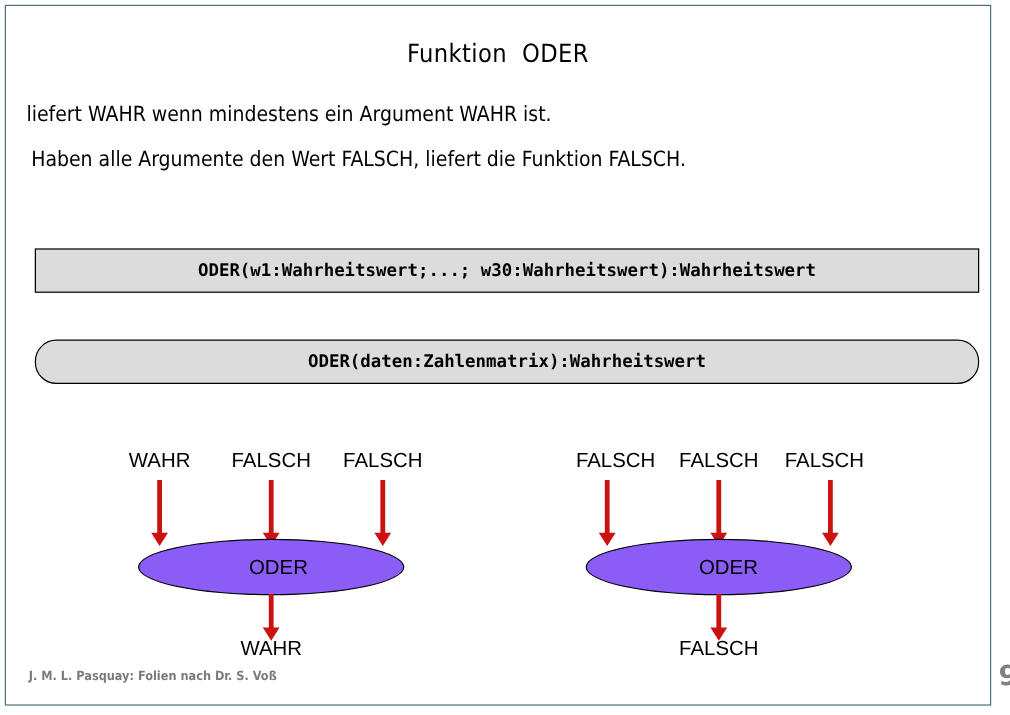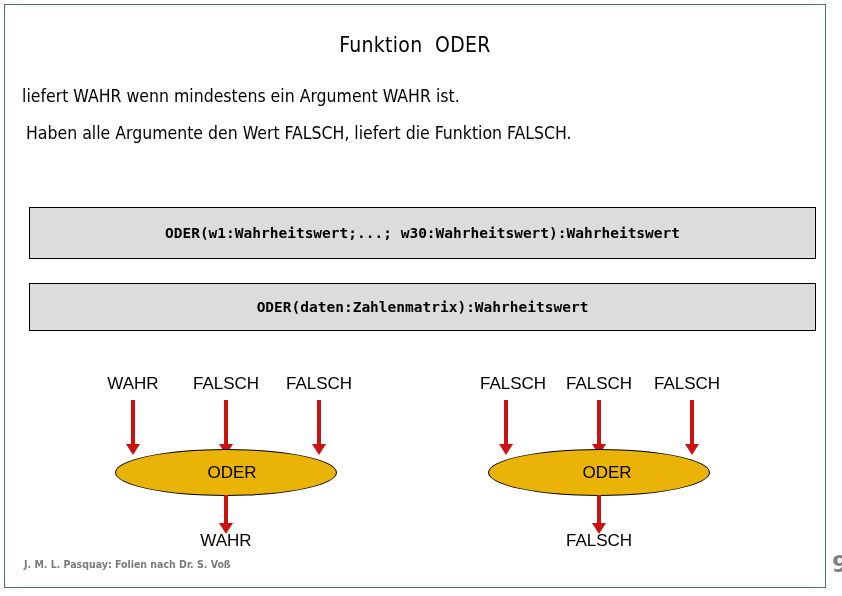--- a/index.html
+++ b/index.html
@@ -67,22 +67,22 @@
     justify-content: center;
   }
   .sig-box .sig-text {
     font-family: "DejaVu Sans Mono", "Liberation Mono", monospace;
     font-size: 14.5px;
     font-weight: bold;
     color: #000000;
     white-space: pre;
     letter-spacing: 0px;
   }
-  #sig-box-1 { left: 29px; top: 207px; width: 787px; height: 52px; }
-  #sig-box-2 { left: 29px; top: 283px; width: 787px; height: 48px; }
+  #sig-box-1 { left: 29px; top: 207px; width: 787px; height: 37px; }
+  #sig-box-2 { left: 29px; top: 283px; width: 787px; height: 37px; border-radius: 18px; }
 
   
   .gate {
     position: absolute;
     top: 374px;
     width: 340px;
     height: 185px;
   }
   #gate-left  { left: 95px; }
   #gate-right { left: 468px; }
@@ -128,21 +128,21 @@
     border-right: 7px solid transparent;
     border-top: 11px solid #cc1111;
   }
 
   .ellipse {
     position: absolute;
     left: 20px;
     top: 75px;
     width: 222px;
     height: 47px;
-    background: #eab308;
+    background: #8b5cf6;
     border: 1px solid #000000;
     border-radius: 50% / 50%;
     box-sizing: border-box;
   }
   .ellipse-label {
     position: absolute;
     left: 0;
     top: 0;
     width: 100%;
     height: 100%;

